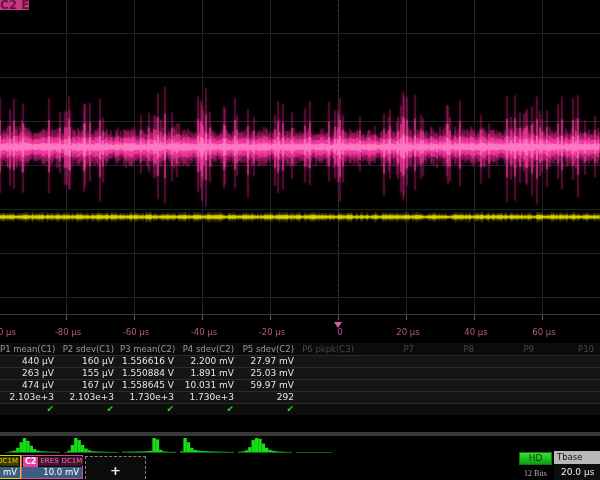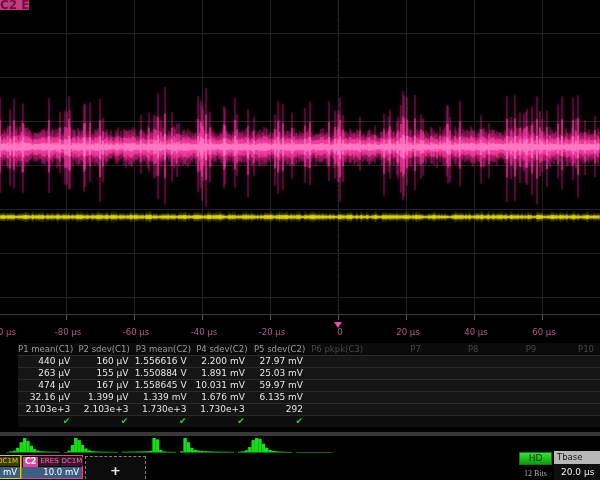--- a/index.html
+++ b/index.html
@@ -15,21 +15,21 @@
   .annot{position:absolute;left:0;top:0;width:29px;height:10px;background:#c43b82;color:#6b1040;
     font-size:12px;font-weight:bold;line-height:10px;text-align:left;overflow:hidden;white-space:nowrap;}
   
   .axis-strip{position:absolute;top:315px;left:0;width:600px;height:28px;}
   .tick{position:absolute;top:0;width:1px;height:5px;background:#5a5a5a;}
   .time-label{position:absolute;top:12px;transform:translateX(-50%);font-size:8.5px;color:#b35c83;white-space:nowrap;}
   .trig{position:absolute;top:7px;width:0;height:0;transform:translateX(-4px);
     border-left:4px solid transparent;border-right:4px solid transparent;border-top:6px solid #e84ea8;}
   
   .ptable{position:absolute;top:343px;left:0;width:600px;}
-  .prow{display:flex;height:11px;background:#151515;border-top:1px solid #2a2a2a;margin-left:18px;}
+  .prow{display:flex;height:11px;background:#151515;border-top:1px solid #2a2a2a;}
   .prow.header{height:12px;background:#0b0b0b;border-top:none;}
   .prow.status{background:#0d0d0d;}
   .pcell{width:60px;font-size:9px;text-align:right;padding-right:6px;box-sizing:border-box;
     line-height:11px;color:#e6e6e6;white-space:nowrap;overflow:visible;}
   .header .pcell{color:#9a9a9a;font-size:8.5px;line-height:12px;}
   .header .pcell.disabled{color:#474747;}
   .status .pcell{color:#2ed52e;font-size:9px;}
   .table-divider{position:absolute;top:432px;left:0;width:600px;height:4px;background:#383838;}
   
   .histrow{position:absolute;top:437px;left:6px;display:flex;gap:4px;align-items:flex-end;}
@@ -140,32 +140,20 @@
         <div class="pcell">1.558645 V</div>
         <div class="pcell">10.031 mV</div>
         <div class="pcell">59.97 mV</div>
         <div class="pcell"></div>
         <div class="pcell"></div>
         <div class="pcell"></div>
         <div class="pcell"></div>
         <div class="pcell"></div>
       </div>
       <div class="prow ">
-        <div class="pcell">32.16 µV</div>
-        <div class="pcell">1.399 µV</div>
-        <div class="pcell">1.339 mV</div>
-        <div class="pcell">1.676 mV</div>
-        <div class="pcell">6.135 mV</div>
-        <div class="pcell"></div>
-        <div class="pcell"></div>
-        <div class="pcell"></div>
-        <div class="pcell"></div>
-        <div class="pcell"></div>
-      </div>
-      <div class="prow ">
         <div class="pcell">2.103e+3</div>
         <div class="pcell">2.103e+3</div>
         <div class="pcell">1.730e+3</div>
         <div class="pcell">1.730e+3</div>
         <div class="pcell">292</div>
         <div class="pcell"></div>
         <div class="pcell"></div>
         <div class="pcell"></div>
         <div class="pcell"></div>
         <div class="pcell"></div>

